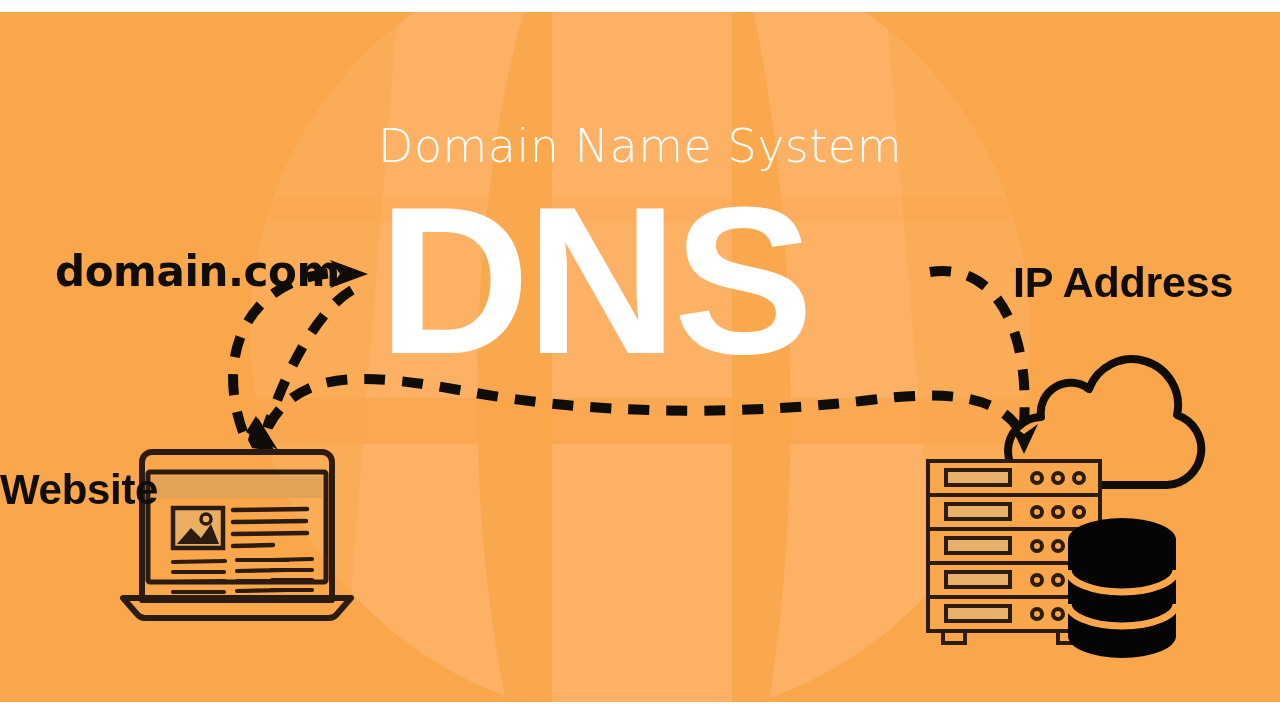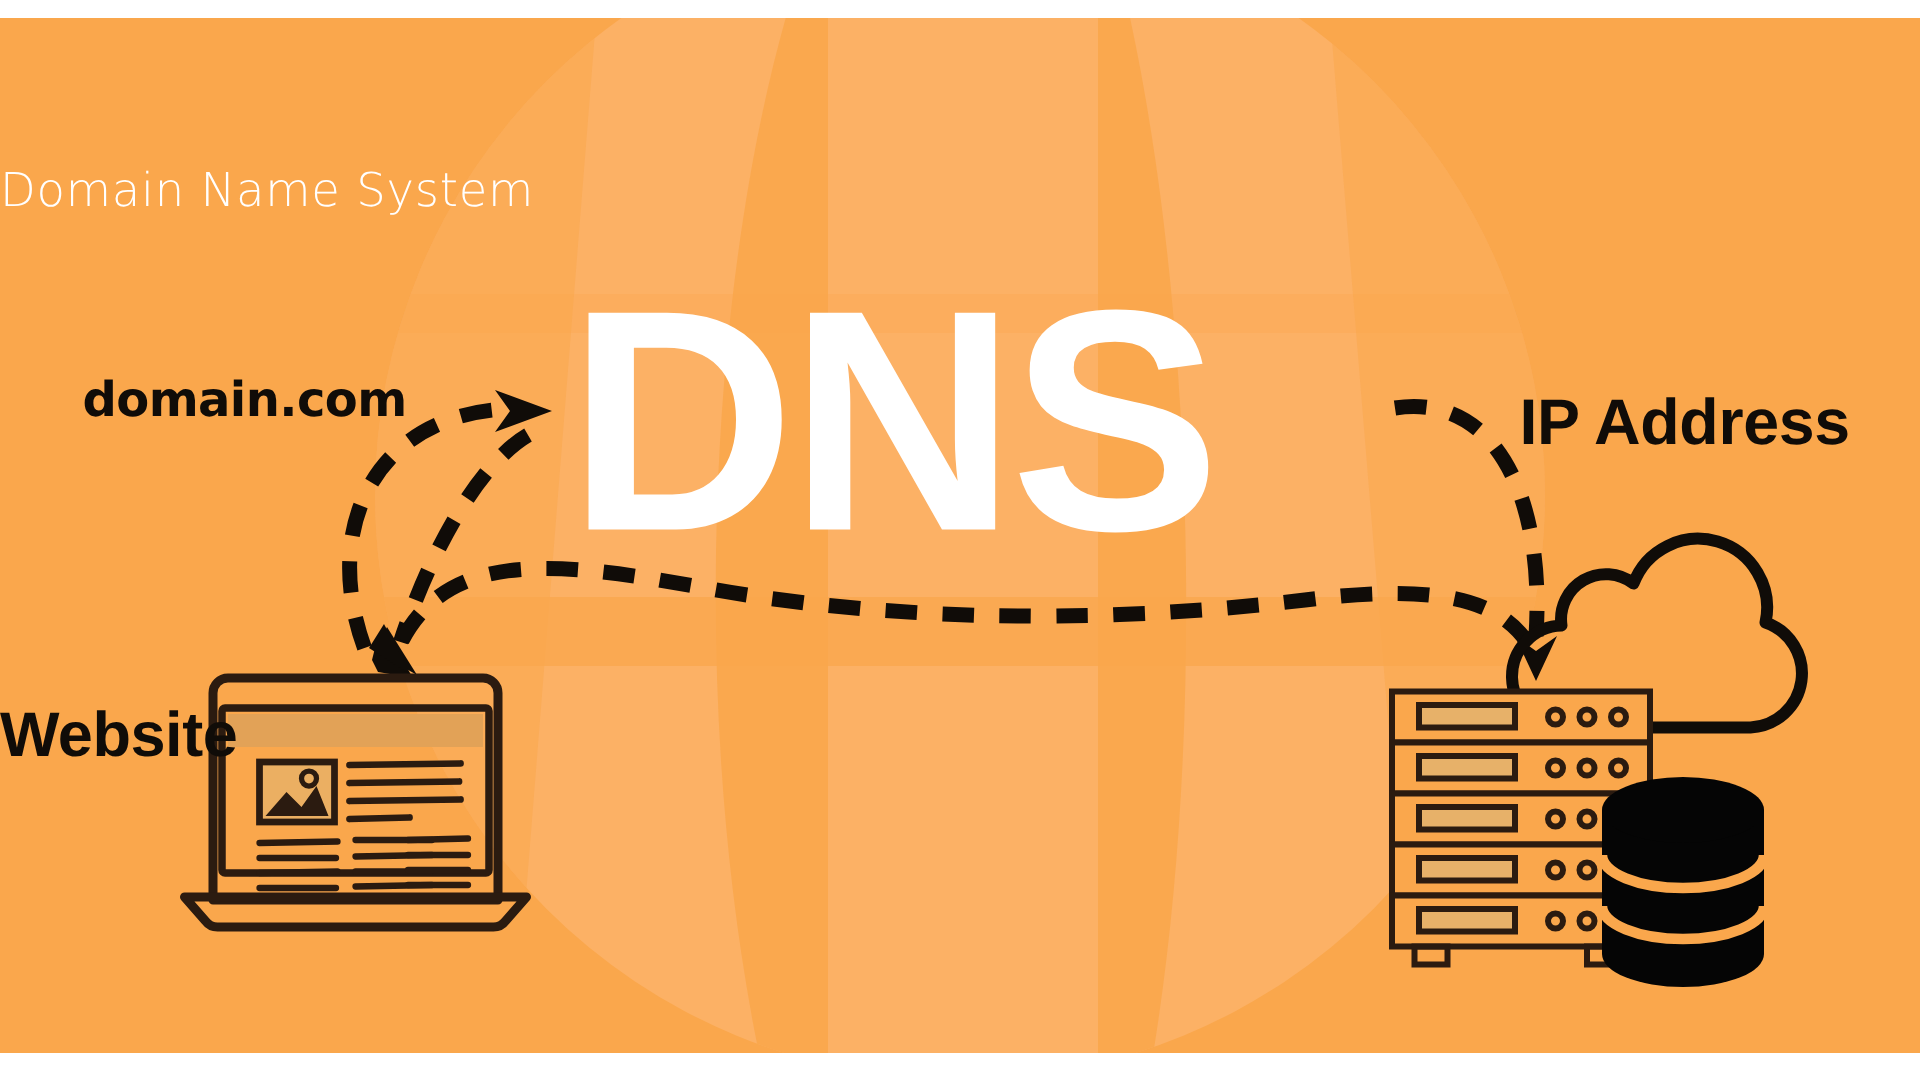--- a/index.html
+++ b/index.html
@@ -47,27 +47,27 @@
     left: 0; top: 0;
     width: 1280px; height: 720px;
     z-index: 40;
     pointer-events: none;
   }
   .txt-layer > * { pointer-events: auto; }
 
   #subtitle {
     position: absolute;
     left: 0;
-    top: 112px;
-    width: 1280px;
-    text-align: left;
+    top: 123px;
+    width: 1280px;
+    text-align: center;
     color: #FFFFFF;
     font-family: "DejaVu Sans", sans-serif;
     font-weight: 300;
-    font-size: 31px;
+    font-size: 46px;
     letter-spacing: 0.5px;
     line-height: 1;
     white-space: nowrap;
   }
   #bigtitle {
     position: absolute;
     left: 0;
     top: 176px;
     width: 1188px;
     text-align: center;
@@ -79,21 +79,21 @@
     line-height: 1;
     white-space: nowrap;
   }
   #lblDomain {
     position: absolute;
     left: 55px;
     top: 247px;
     color: #100C08;
     font-family: "DejaVu Sans", sans-serif;
     font-weight: 700;
-    font-size: 32px;
+    font-size: 42px;
     letter-spacing: -0.4px;
     white-space: nowrap;
   }
   #lblIp {
     position: absolute;
     left: 1013px;
     top: 258px;
     color: #100C08;
     font-family: "Liberation Sans", sans-serif;
     font-weight: 700;

